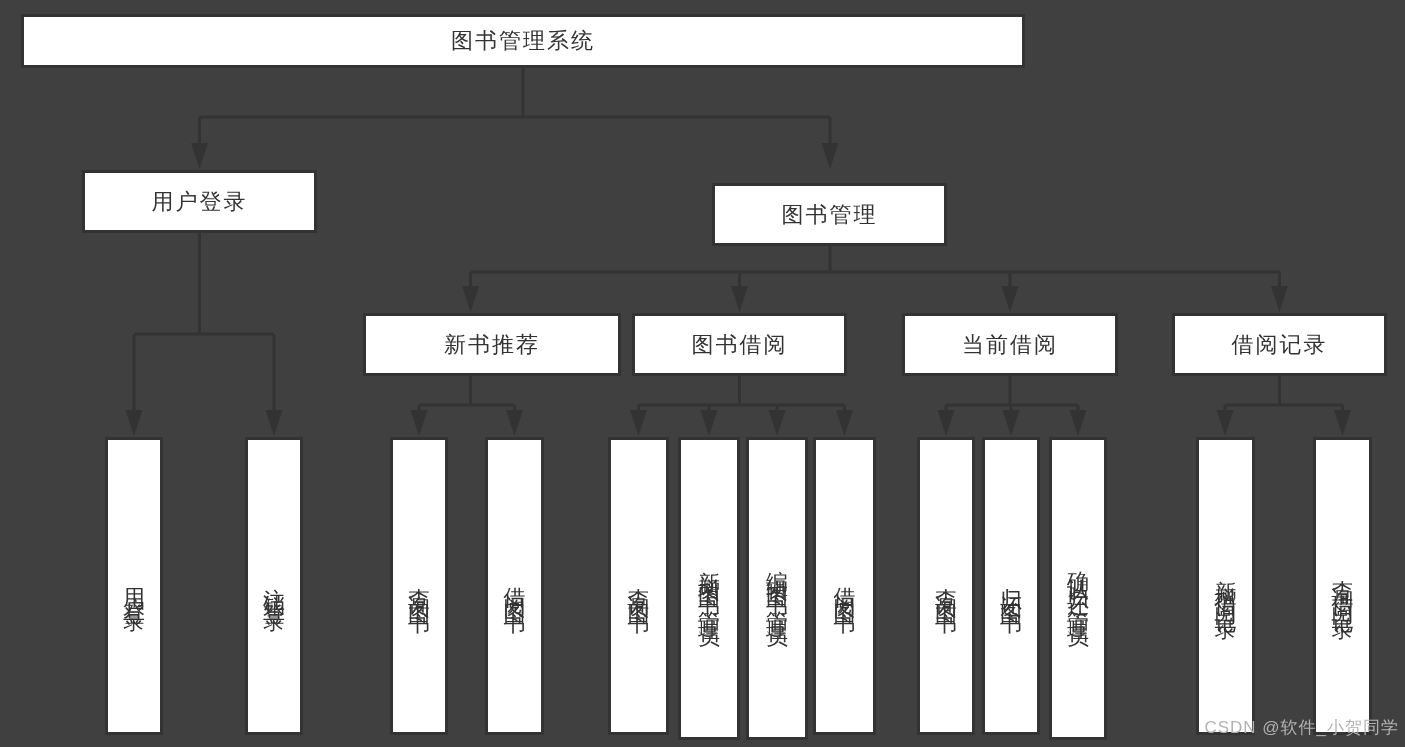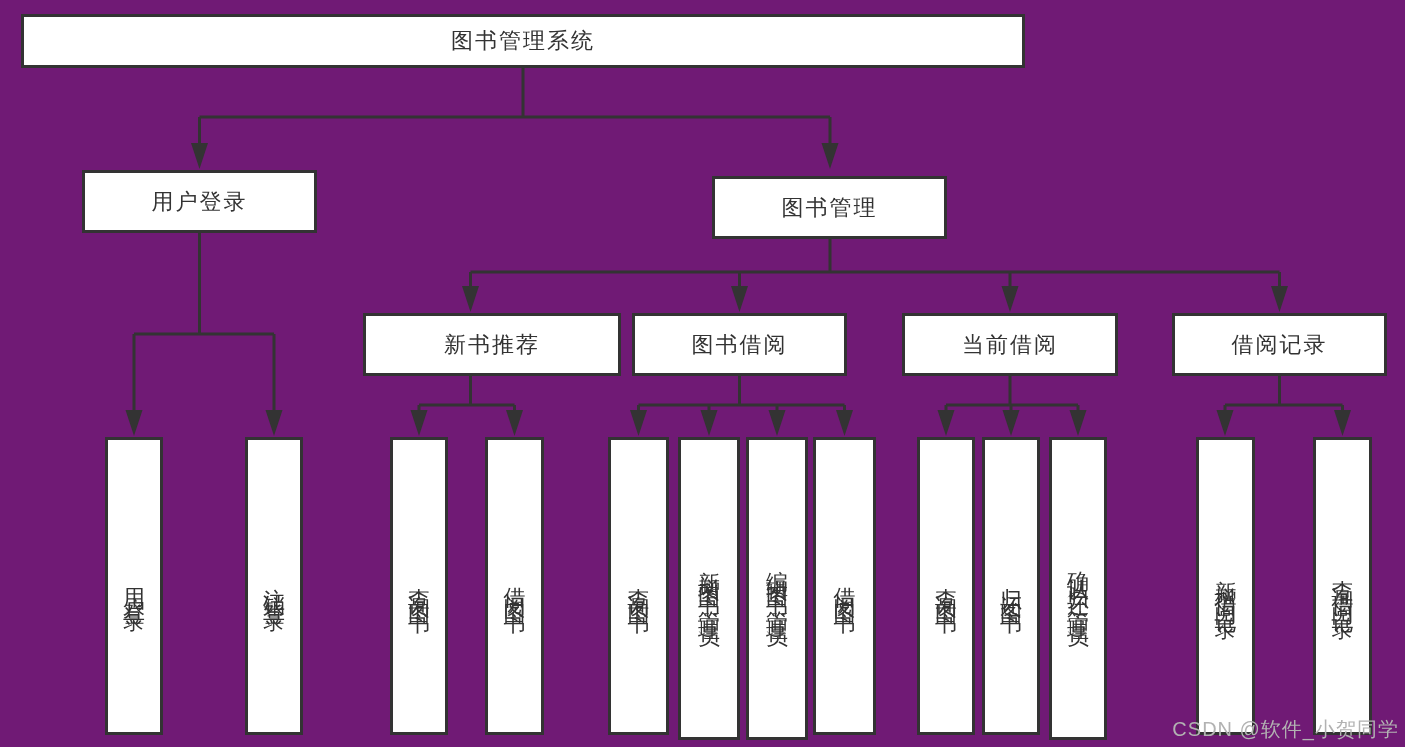--- a/index.html
+++ b/index.html
@@ -1,20 +1,20 @@
 <!DOCTYPE html>
 <html><head>
 <meta charset="utf-8">
 <style>
   html, body { margin: 0; padding: 0; background: #ffffff; }
   .stage {
     position: relative;
     width: 1405px;
     height: 747px;
-    background: #701a75;
+    background: #404040;
     font-family: "Liberation Sans", "DejaVu Sans", sans-serif;
     overflow: hidden;
   }
   .connectors {
     position: absolute;
     left: 0; top: 0;
     width: 1405px; height: 747px;
   }
   .connectors path.line {
     stroke: #333333;
@@ -46,21 +46,21 @@
     text-orientation: mixed;
     font-size: 22px;
     letter-spacing: 8px;
     line-height: 1.1;
     white-space: nowrap;
   }
   .watermark {
     position: absolute;
     top: 716px;
     right: 6px;
-    font-size: 20px;
+    font-size: 17px;
     letter-spacing: 1px;
     color: #b2b2b2;
     z-index: 5;
     white-space: nowrap;
   }
 </style>
 </head>
 <body>
 
 <div class="stage">
@@ -108,21 +108,21 @@
     </g>
   </svg>
 
   <div class="node hnode" style="left:21px; top:14px; width:1004px; height:54px;">
     <span>图书管理系统</span>
   </div>
 
   <div class="node hnode" style="left:82px; top:170px; width:235px; height:63px;">
     <span>用户登录</span>
   </div>
-  <div class="node hnode" style="left:712px; top:176px; width:235px; height:63px;">
+  <div class="node hnode" style="left:712px; top:183px; width:235px; height:63px;">
     <span>图书管理</span>
   </div>
 
   <div class="node hnode" style="left:363px; top:313px; width:258px; height:63px;">
     <span>新书推荐</span>
   </div>
   <div class="node hnode" style="left:902px; top:313px; width:216px; height:63px;">
     <span>当前借阅</span>
   </div>
   <div class="node hnode" style="left:632px; top:313px; width:215px; height:63px;">

